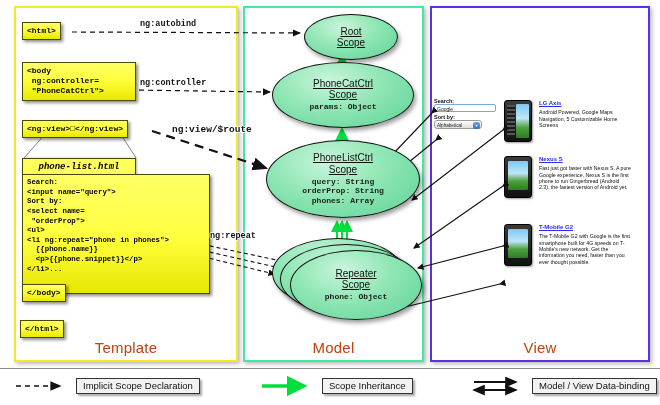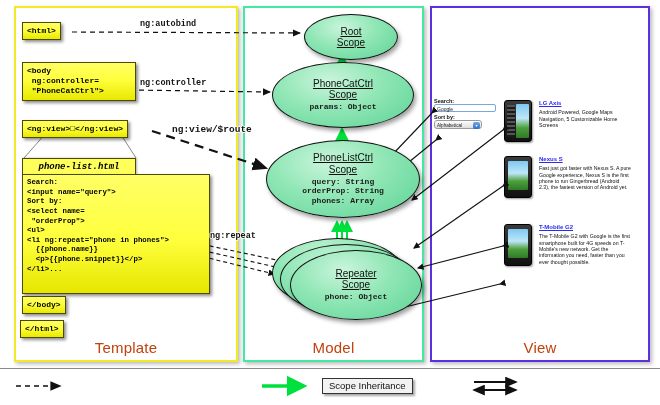--- a/index.html
+++ b/index.html
@@ -18,21 +18,21 @@
                font-size:15px;color:#c2410c;letter-spacing:.2px;}
 
   
   .ybox{position:absolute;background:linear-gradient(180deg,#ffff66 0%,#ffff3d 45%,#e8e800 100%);
         border:1px solid #4a4a00;box-shadow:2px 2px 3px rgba(0,0,0,.45);
         font-family:"Liberation Mono",monospace;font-weight:bold;font-size:8px;
         color:#000;padding:3px 4px;line-height:1.28;white-space:pre;z-index:6;}
   #tag-html{left:22px;top:22px;}
   #tag-body{left:22px;top:62px;width:104px;}
   #tag-ngview{left:22px;top:120px;}
-  #tag-bodyclose{left:22px;top:296px;}
+  #tag-bodyclose{left:22px;top:284px;}
   #tag-htmlclose{left:20px;top:320px;}
 
   
   #file-card{position:absolute;left:22px;top:158px;width:180px;height:130px;z-index:5;}
   #file-tab{position:absolute;left:0;top:0;width:112px;height:17px;
             background:#ffff5c;border:1px solid #4a4a00;border-bottom:none;
             box-shadow:1px 0 2px rgba(0,0,0,.3);}
   #file-tab span{display:block;text-align:center;font-size:9px;font-style:italic;
                  font-weight:bold;font-family:"Liberation Mono",monospace;
                  line-height:17px;color:#000;}
@@ -266,20 +266,21 @@
 
     <div class="leg-item" id="leg1">
       <svg class="leg-gfx" viewBox="0 0 56 20">
         <defs>
             <marker id="lg1" markerWidth="7" markerHeight="7" refX="6" refY="3" orient="auto">
           <path d="M0,0 L7,3 L0,6 Z" fill="#111"></path>
             </marker>
           </defs>
         <path d="M2,10 L46,10" stroke="#111" stroke-width="1.6" stroke-dasharray="5,4" fill="none" marker-end="url(#lg1)"></path>
       </svg>
+      <div class="leg-box">Implicit Scope Declaration</div>
     </div>
 
     <div class="leg-item" id="leg2">
       <svg class="leg-gfx" viewBox="0 0 56 20">
         <defs>
             <marker id="lg2" markerWidth="6" markerHeight="6" refX="5" refY="3" orient="auto">
           <path d="M0,0 L6,3 L0,6 Z" fill="#00e03c"></path>
             </marker>
           </defs>
         <path d="M2,10 L44,10" stroke="#00e03c" stroke-width="3.4" fill="none" marker-end="url(#lg2)"></path>
@@ -293,16 +294,17 @@
             <marker id="lg3" markerWidth="7" markerHeight="7" refX="6" refY="3" orient="auto">
           <path d="M0,0 L7,3 L0,6 Z" fill="#111"></path>
             </marker>
           <marker id="lg3b" markerWidth="7" markerHeight="7" refX="1" refY="3" orient="auto">
           <path d="M7,0 L0,3 L7,6 Z" fill="#111"></path>
             </marker>
           </defs>
         <path d="M4,6 L46,6" stroke="#111" stroke-width="1.8" fill="none" marker-end="url(#lg3)"></path>
         <path d="M4,14 L46,14" stroke="#111" stroke-width="1.8" fill="none" marker-start="url(#lg3b)" marker-end="url(#lg3)"></path>
       </svg>
+      <div class="leg-box">Model / View Data-binding</div>
     </div>
   </div>
 
 </div>
 
 </body></html>

